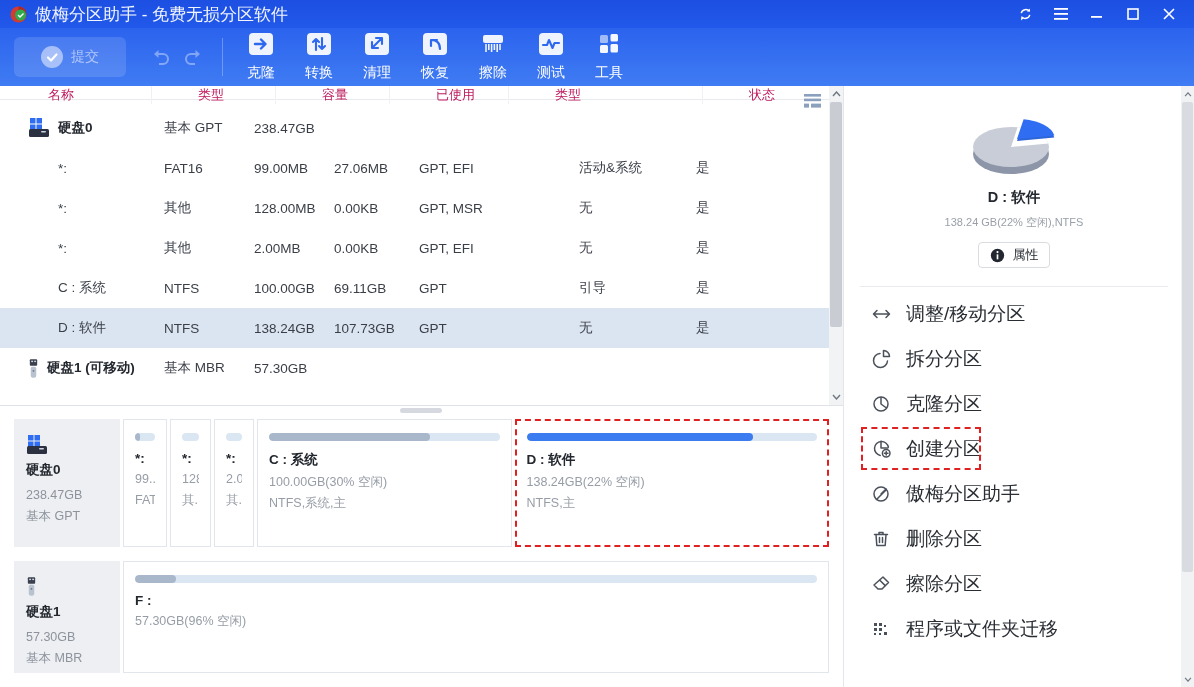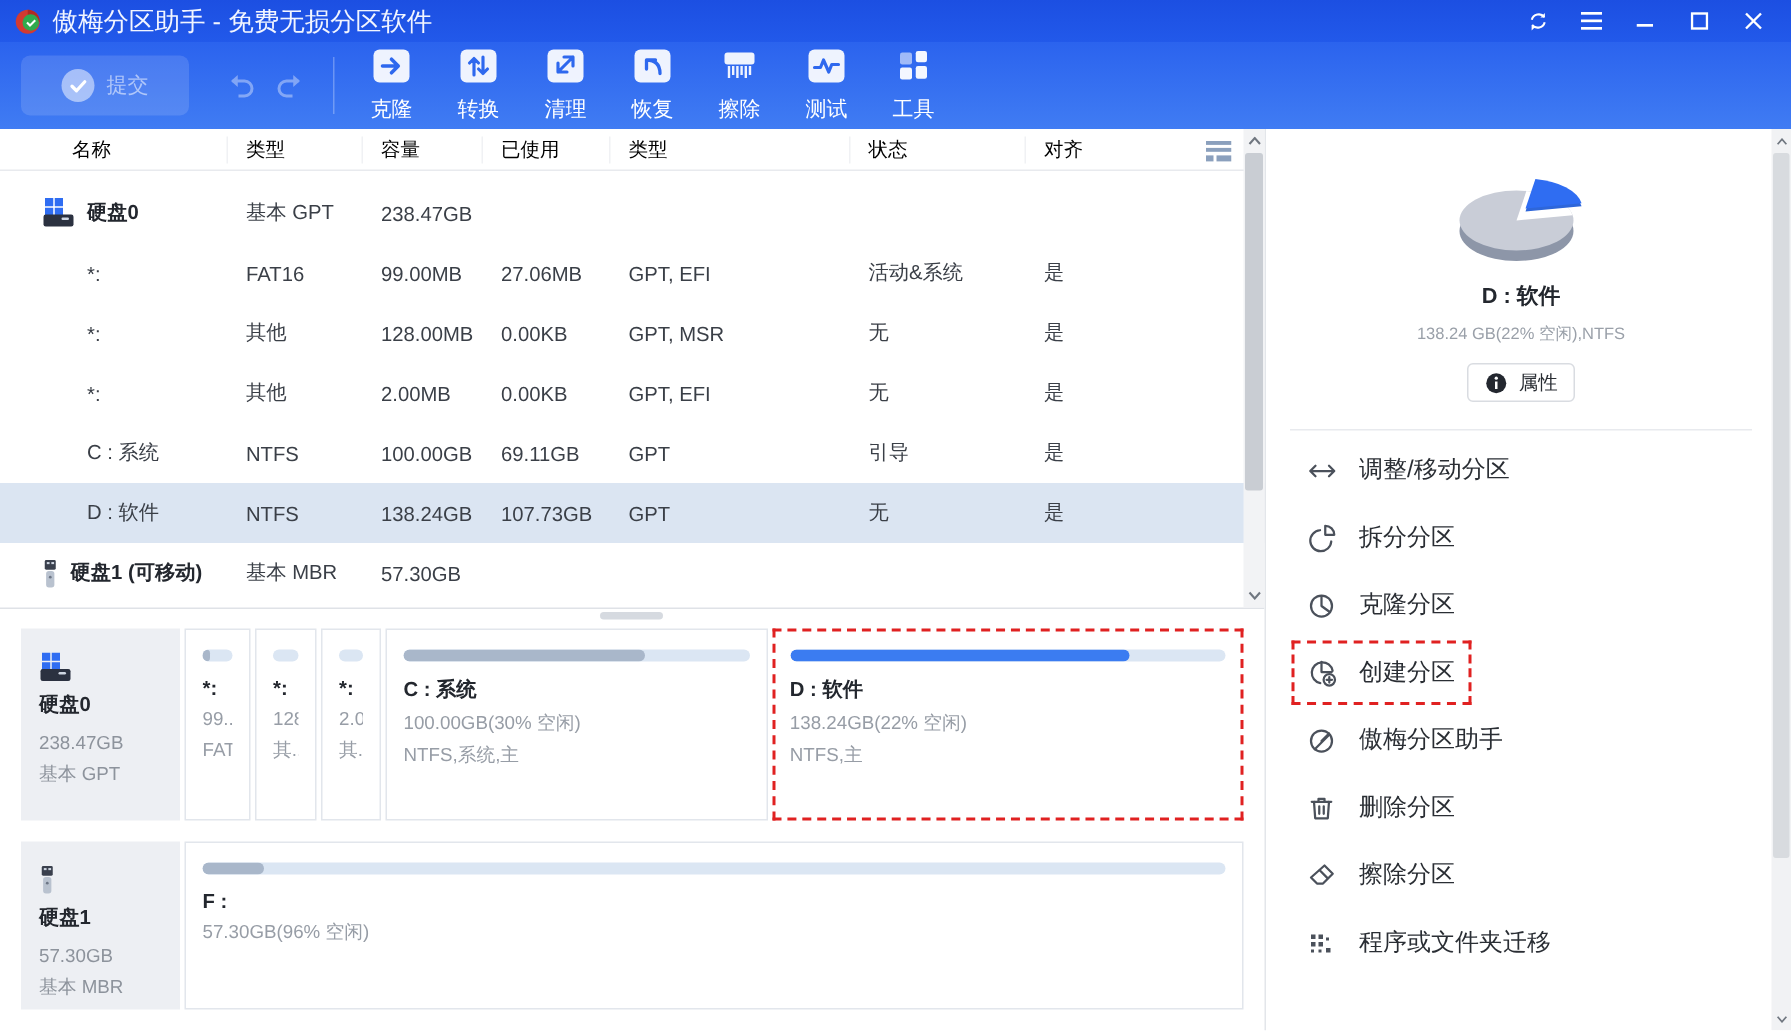--- a/index.html
+++ b/index.html
@@ -26,21 +26,21 @@
   .tool-item { display:flex; align-items:center; gap:8px; padding:8px 10px; border-radius:5px; cursor:pointer;flex-direction:column; }
   .tool-item .glyph { width:26px; height:24px; display:flex; align-items:center; justify-content:center; }
   .tool-item span { color:#fff; font-size:14px; }
 
   
   .main { flex:1; display:flex; min-height:0; }
   .left-pane { width:843px; flex:0 0 843px; display:flex; flex-direction:column; min-height:0; }
 
   
   .table-wrap { height:320px; position:relative; border-bottom:1px solid #dfe2e7; overflow:hidden; }
-  .thead { height:28px; display:grid; grid-template-columns:152px 90px 80px 85px 160px 117px 76px; align-items:center; border-bottom:1px solid #e8eaee; color:#000000; font-size:13px; }
+  .thead { height:14px; display:grid; grid-template-columns:152px 90px 80px 85px 160px 117px 76px; align-items:center; border-bottom:1px solid #e8eaee; color:#be185d; font-size:13px;gap:34px; }
   .thead .hc { padding-left:12px; border-right:1px solid #f0f1f4; height:18px; line-height:18px; }
   .thead .hc:first-child { padding-left:48px; }
   .thead .hc:last-child { border-right:none; }
   .hdr-view-icon { position:absolute; right:22px; top:8px; }
   .tbody { padding-top:8px; }
   .trow { height:40px; display:grid; grid-template-columns:152px 90px 80px 85px 160px 117px 76px; align-items:center; font-size:13.5px; color:#3a3f47; cursor:pointer; }
   .trow .c { padding-left:12px; white-space:nowrap; overflow:hidden; }
   .trow .c.name { padding-left:58px; display:flex; align-items:center; gap:8px; }
   .trow.disk .c.name { padding-left:28px; font-weight:bold; color:#23272e; }
   .trow.selected { background:#dbe5f2; }
@@ -77,21 +77,21 @@
   
   .sidebar { flex:1; border-left:1px solid #e3e6ea; position:relative; background:#fff; padding:16px 26px 0 16px; overflow:hidden; }
   .pie-box { display:flex; justify-content:center; margin-top:6px; }
   .sb-part-name { text-align:center; font-size:14.5px; font-weight:bold; color:#23272e; margin-top:4px; }
   .sb-part-info { text-align:center; font-size:11px; color:#9aa0a9; margin-top:8px; }
   .props-btn { margin:12px auto 0 auto; display:flex; align-items:center; justify-content:center; gap:8px; width:72px; height:26px; background:#fff; border:1px solid #d9dce1; border-radius:4px; font-size:13px; color:#2a2e34; cursor:pointer; }
   .sb-divider { height:1px; background:#e8eaee; margin:18px 0 4px 0; }
   .menu { }
   .mitem { display:flex; align-items:center; gap:14px; height:45px; padding-left:10px; cursor:pointer; position:relative; }
   .mitem .micon { width:22px; display:flex; align-items:center; justify-content:center; }
-  .mitem .mlabel { font-size:16px; color:#2a2e34; }
+  .mitem .mlabel { font-size:19px; color:#2a2e34; }
   .mitem.highlight { outline:2px dashed #e02121; outline-offset:-3px; width:122px; }
   .sb-scroll { position:absolute; top:0; right:0; width:13px; height:100%; background:#f1f2f4; }
   .sb-scroll .arrow { position:absolute; left:0; width:13px; height:14px; display:flex; align-items:center; justify-content:center; cursor:pointer; }
   .sb-scroll .arrow.up{ top:1px; } .sb-scroll .arrow.down{ bottom:1px; }
   .sb-scroll .thumb { position:absolute; left:1px; width:11px; top:16px; height:470px; background:#d8dbdf; border-radius:2px; cursor:pointer; }
 </style>
 </head>
 <body>
 
 <div class="window">

